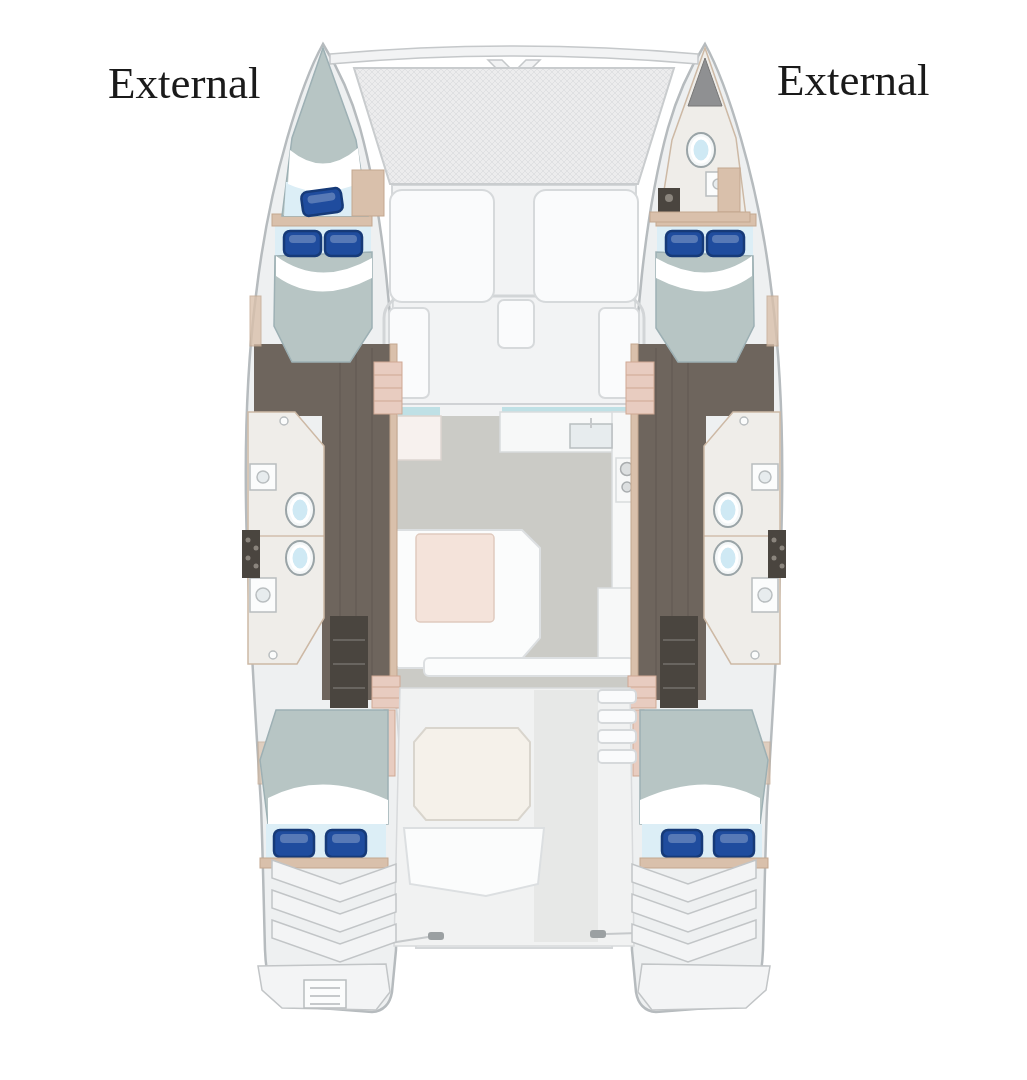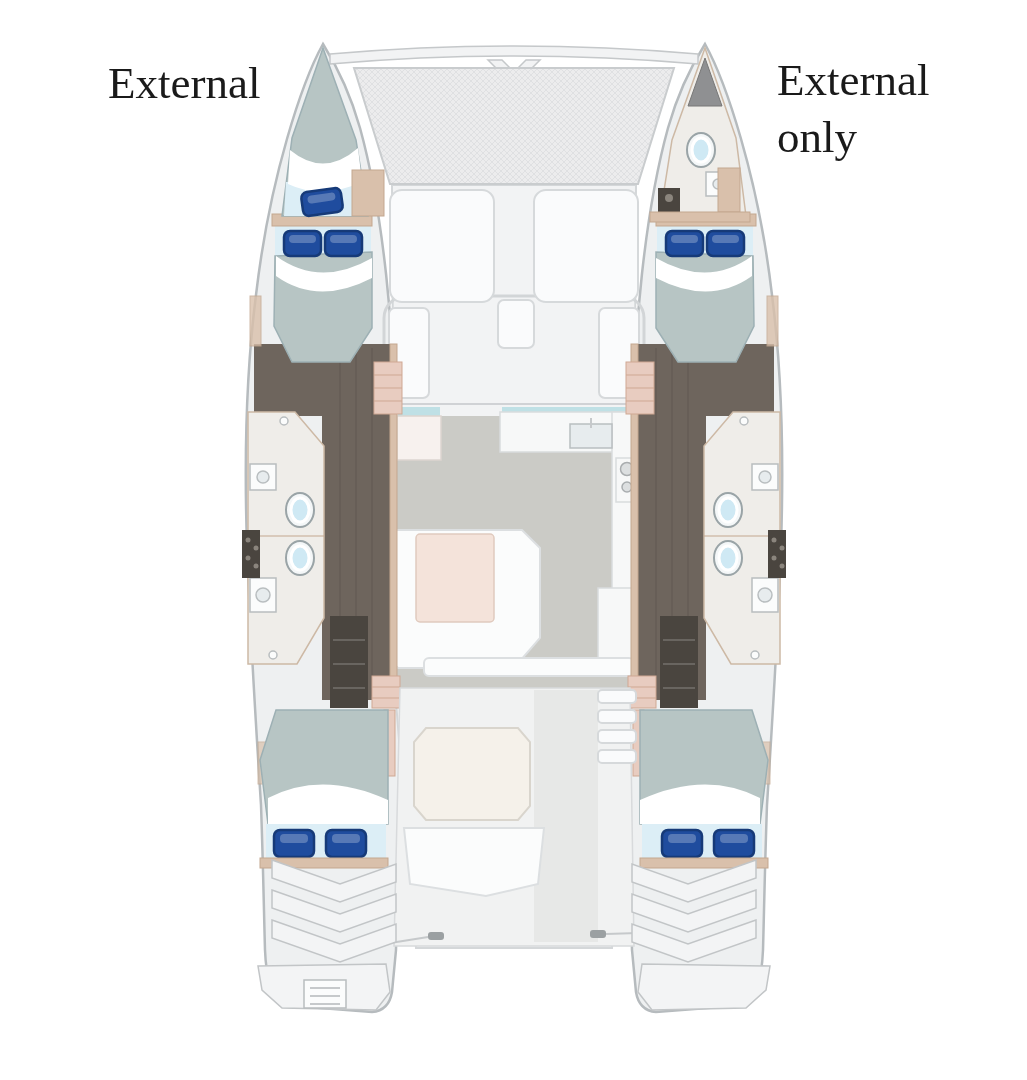--- a/index.html
+++ b/index.html
@@ -53,21 +53,20 @@
 <body>
 
 <div class="canvas">
 
   <div class="label label-left">
     <div>External</div>
   </div>
 
   <div class="label label-right">
     <div>External</div>
-    <div>only</div>
   </div>
 
   <svg class="plan-svg" width="1027" height="1080" viewBox="0 0 1027 1080" role="img" aria-label="catamaran floor plan">
     <defs>
       <pattern id="trampPat" width="6" height="6" patternUnits="userSpaceOnUse">
         <rect width="6" height="6" fill="#ececed"></rect>
         <path d="M0 0L6 6M6 0L0 6" stroke="#dcdddf" stroke-width="0.8"></path>
       </pattern>
     </defs>
 

